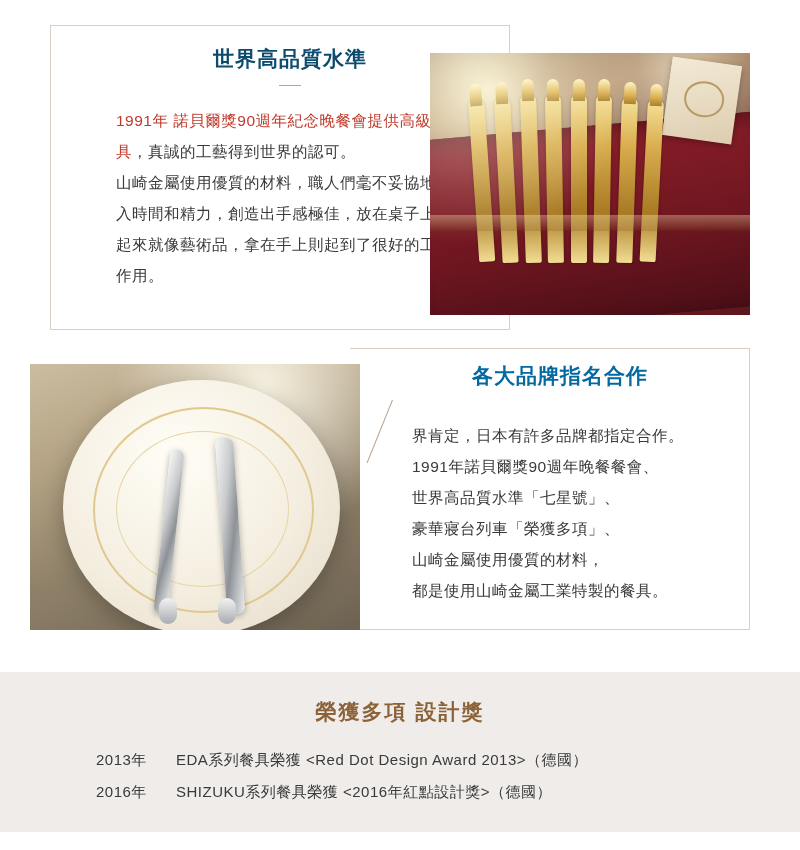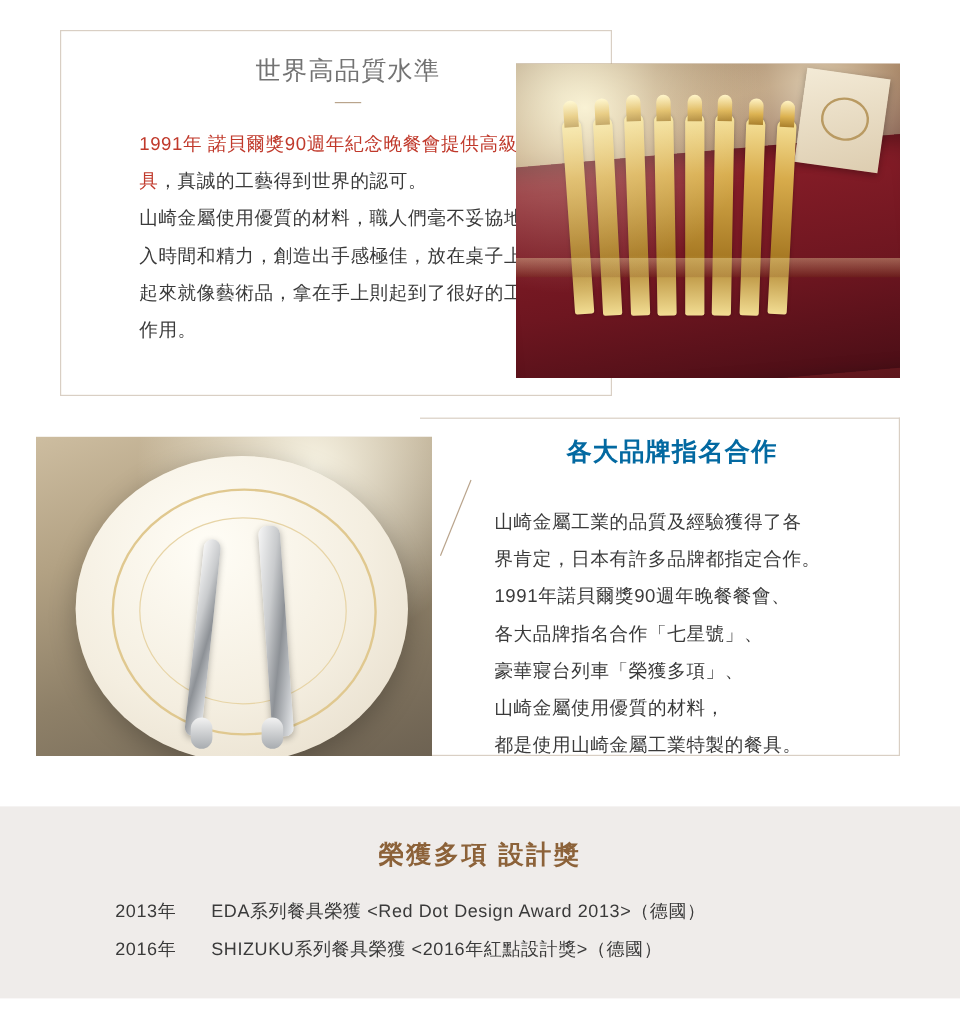--- a/index.html
+++ b/index.html
@@ -38,22 +38,22 @@
     box-sizing: border-box;
     background: #ffffff;
   }
   .sec1-title {
     position: absolute;
     left: 95px;
     top: 20px;
     width: 290px;
     text-align: center;
     font-size: 21px;
-    font-weight: normal;
-    color: #737373;
+    font-weight: bold;
+    color: #0c4a6e;
     letter-spacing: 1px;
   }
   .sec1-rule {
     position: absolute;
     left: 229px;
     top: 60px;
     width: 22px;
     height: 1px;
     background: #b9a48c;
   }
@@ -338,24 +338,23 @@
     </div>
   </div>
 
   <div class="sec2">
     <div class="sec2-frame"></div>
 
     <div class="sec2-title">各大品牌指名合作</div>
     <div class="sec2-slash"></div>
 
     <div class="sec2-body">
-      <p>山崎金屬工業的品質及經驗獲得了各</p>
       <p>界肯定，日本有許多品牌都指定合作。</p>
       <p>1991年諾貝爾獎90週年晚餐餐會、</p>
-      <p>各大品牌指名合作「七星號」、</p>
+      <p>世界高品質水準「七星號」、</p>
       <p>豪華寢台列車「榮獲多項」、</p>
       <p>山崎金屬使用優質的材料，</p>
       <p>都是使用山崎金屬工業特製的餐具。</p>
     </div>
 
     <div class="photo sec2-photo">
       <div class="plate"></div>
       <div class="plate-ring"></div>
       <div class="plate-ring2"></div>
       <div class="cut fork-s"></div>

